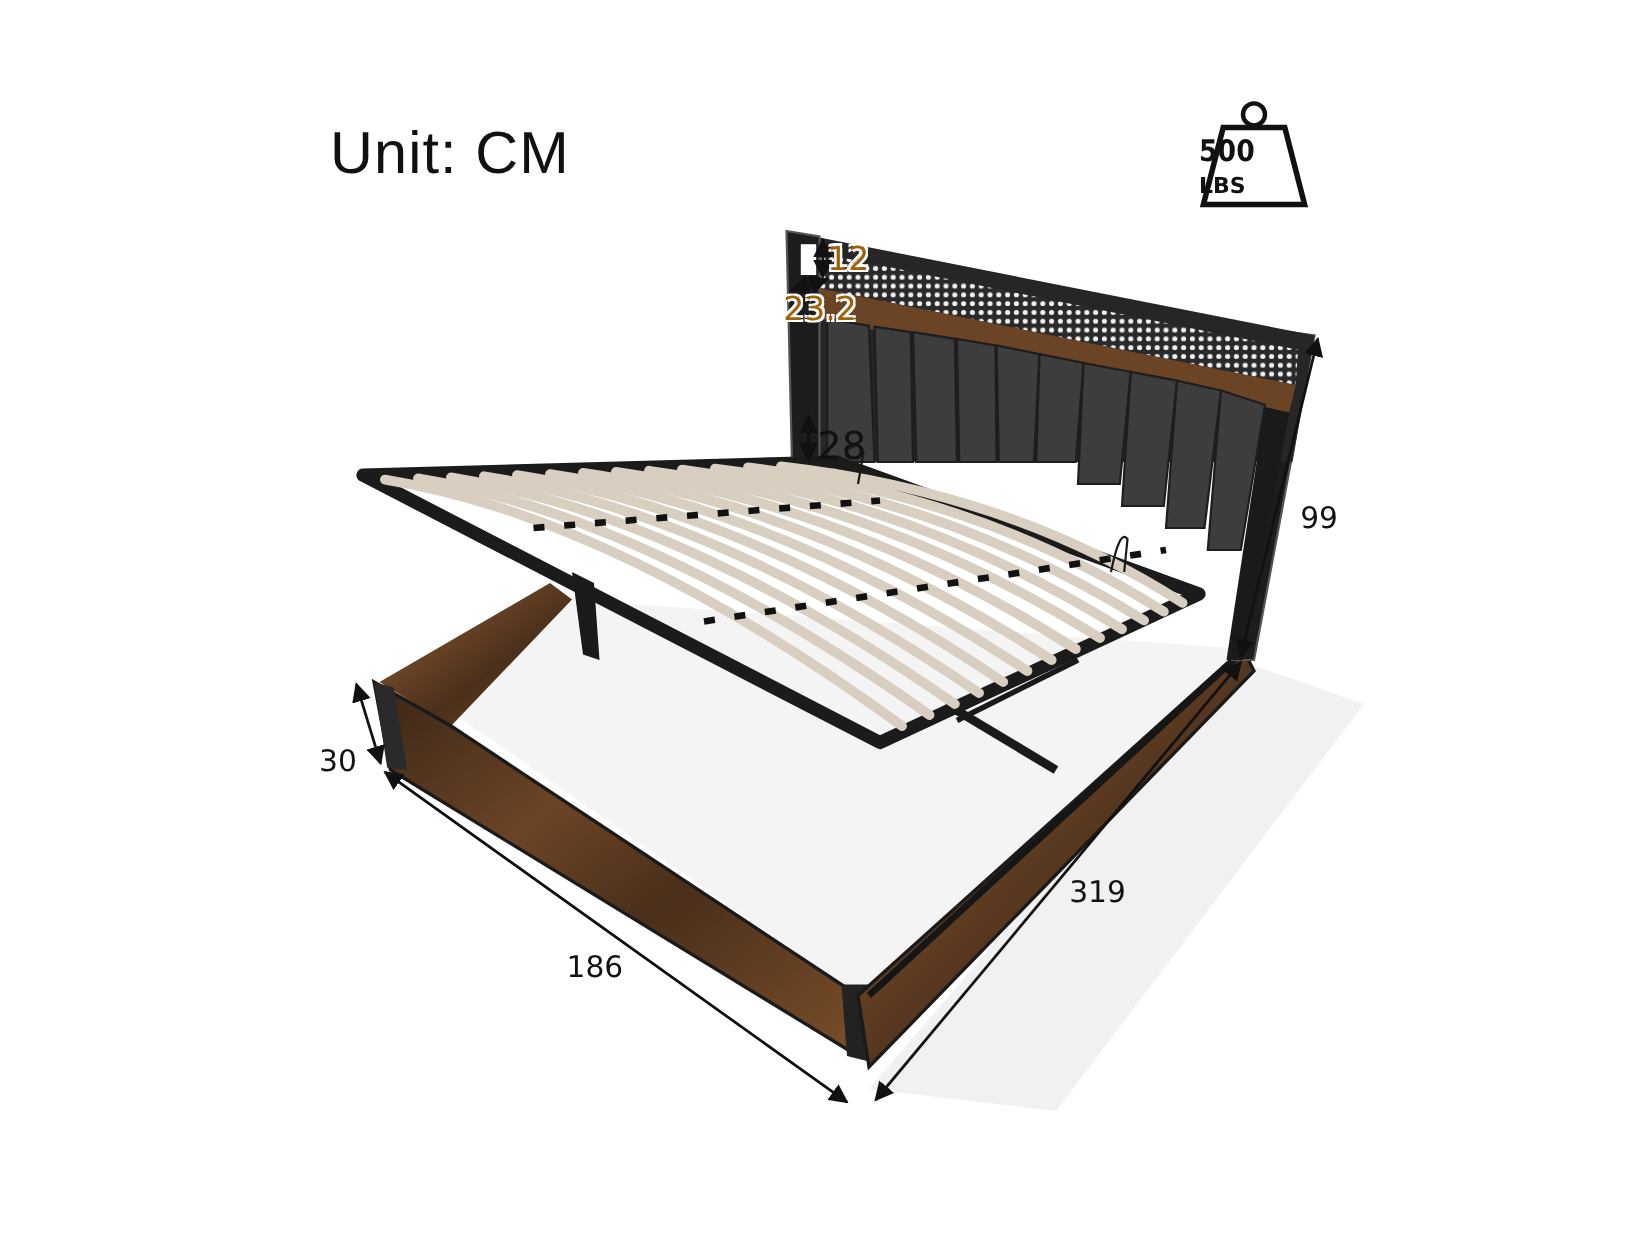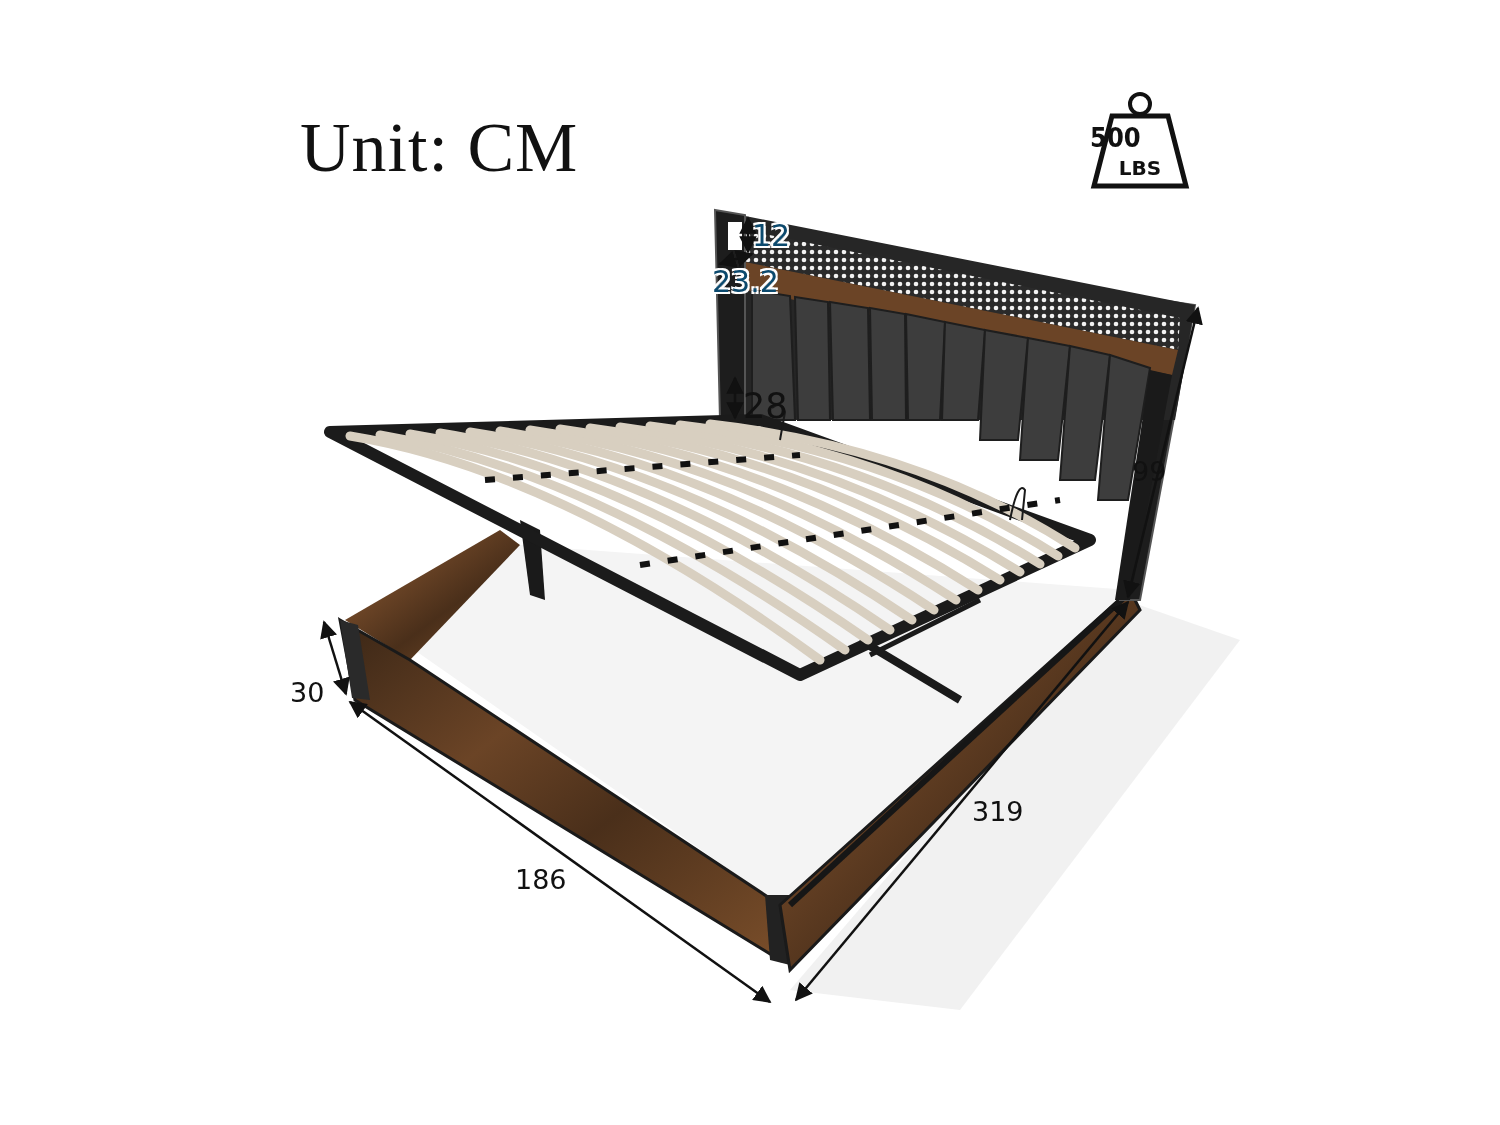--- a/index.html
+++ b/index.html
@@ -1,27 +1,27 @@
 <!DOCTYPE html>
 <html><head>
 <meta charset="utf-8">
 <style>
   html, body { margin: 0; padding: 0; background: #ffffff; }
   body { width: 1500px; height: 1125px; position: relative; overflow: hidden;
          font-family: "DejaVu Sans", sans-serif; }
-  .unit-label { position: absolute; left: 300px; top: 108px; font-size: 70px;
-                color: #111; letter-spacing: 1px; font-family: Liberation Serif, serif; }
+  .unit-label { position: absolute; left: 300px; top: 108px; font-size: 54px;
+                color: #111; letter-spacing: 1px; font-family: Liberation Sans, sans-serif; }
   .weight-icon { position: absolute; left: 1090px; top: 90px; width: 100px; height: 100px; }
   .weight-num { position: absolute; left: 1090px; top: 122px; width: 100px; text-align: left;
                 font-size: 27px; font-weight: bold; color: #111; font-family: "DejaVu Sans Condensed", "DejaVu Sans", sans-serif; }
-  .weight-unit { position: absolute; left: 1090px; top: 156px; width: 100px; text-align: center;
+  .weight-unit { position: absolute; left: 1090px; top: 156px; width: 100px; text-align: left;
                  font-size: 20px; font-weight: bold; color: #111; font-family: "DejaVu Sans", sans-serif; }
   svg.scene { position: absolute; left: 0; top: 0; }
   .dim { position: absolute; font-size: 27px; color: #111; font-family: "DejaVu Sans", sans-serif; }
-  .dim.outlined { color: #0c4a6e; text-shadow: -2px -2px 0 #fff, 2px -2px 0 #fff, -2px 2px 0 #fff, 2px 2px 0 #fff; font-size: 30px; }
+  .dim.outlined { color: #a16207; text-shadow: -2px -2px 0 #fff, 2px -2px 0 #fff, -2px 2px 0 #fff, 2px 2px 0 #fff; font-size: 30px; }
 </style>
 </head>
 <body>
 
 <div class="unit-label">Unit: CM</div>
 
 <svg class="weight-icon" viewBox="0 0 100 100">
   <circle cx="50" cy="14" r="10" fill="none" stroke="#111" stroke-width="4"></circle>
   <path d="M22 26 L78 26 L96 96 L4 96 Z" fill="none" stroke="#111" stroke-width="5" stroke-linejoin="miter"></path>
 </svg>
@@ -127,16 +127,16 @@
     <line x1="1198" y1="308" x2="1128" y2="597" marker-start="url(#arr)" marker-end="url(#arr)"></line>
     <line x1="324" y1="622" x2="346" y2="694" marker-start="url(#arr)" marker-end="url(#arr)"></line>
     <line x1="350" y1="702" x2="770" y2="1002" marker-start="url(#arr)" marker-end="url(#arr)"></line>
     <line x1="796" y1="1000" x2="1128" y2="602" marker-start="url(#arr)" marker-end="url(#arr)"></line>
   </g>
 </svg>
 
 <div class="dim outlined" style="left:752px;top:218px;">12</div>
 <div class="dim outlined" style="left:712px;top:264px;">23.2</div>
 <div class="dim" style="left:743px;top:386px;font-size:35px;">28</div>
-<div class="dim" style="left:1132px;top:456px;">99</div>
+<div class="dim" style="left:1182px;top:456px;">99</div>
 <div class="dim" style="left:290px;top:645px;margin-top:32px;">30</div>
 <div class="dim" style="left:515px;top:864px;">186</div>
 <div class="dim" style="left:972px;top:796px;">319</div>
 
 </body></html>

